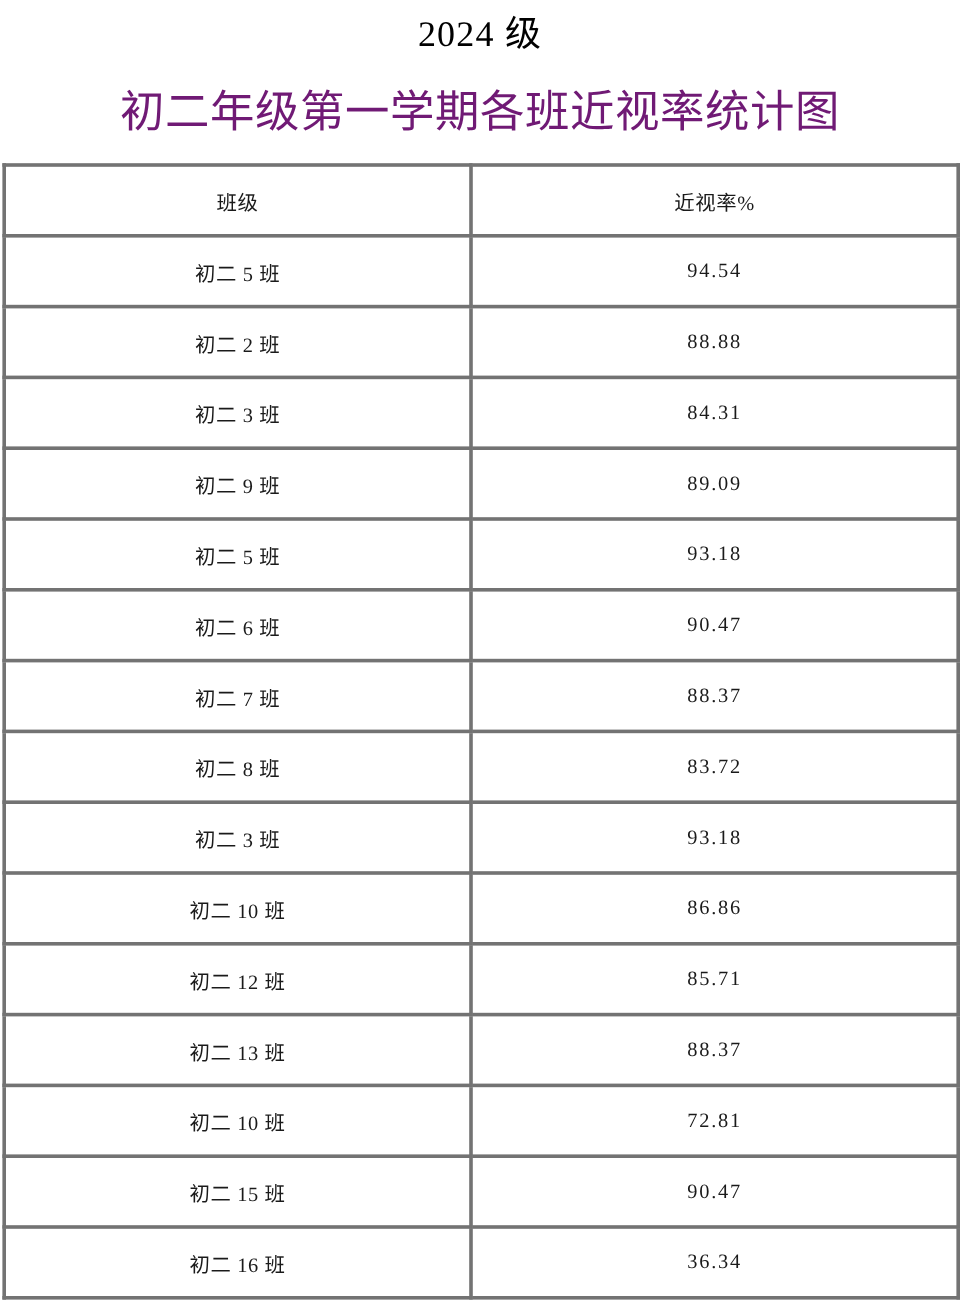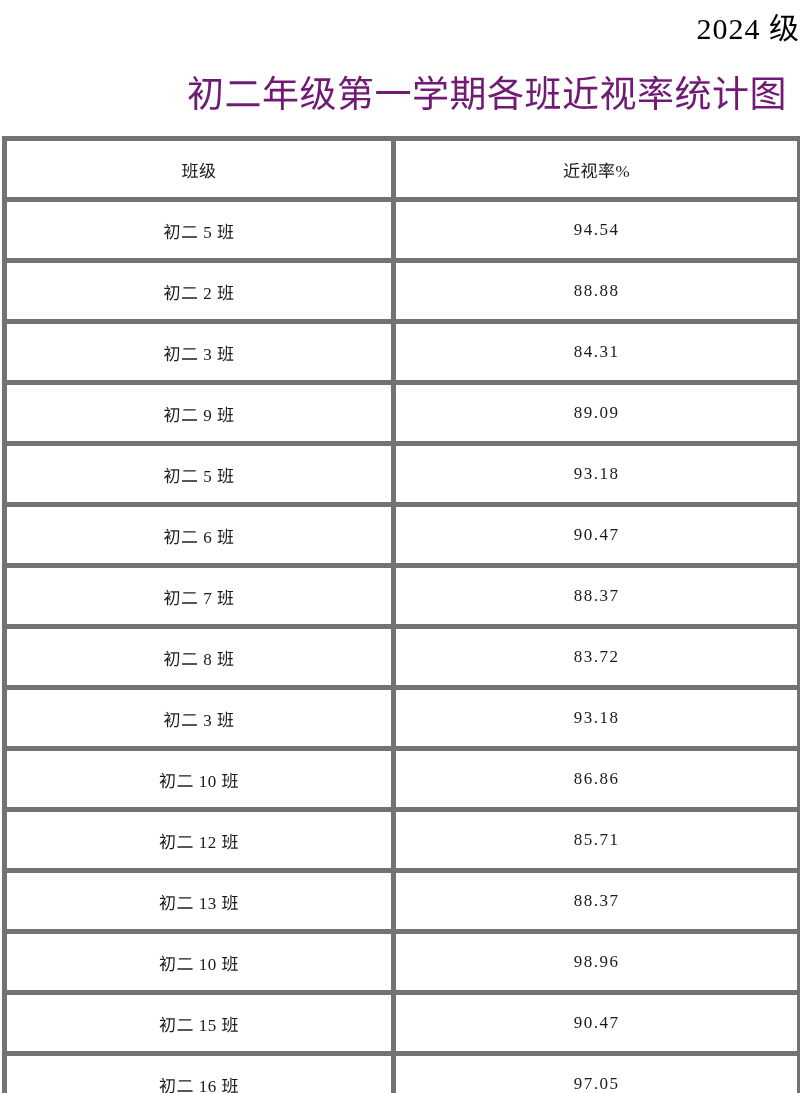--- a/index.html
+++ b/index.html
@@ -19,21 +19,21 @@
 
   .page {
     position: relative;
     width: 800px;
     height: 1093px;
     box-sizing: border-box;
   }
 
   
   .doc-title {
-    text-align: right;
+    text-align: center;
     padding: 0;
     margin: 0;
   }
   .title-line-1 {
     font-size: 30px;
     line-height: 50px;
     letter-spacing: 1px;
     font-weight: 400;
     color: #000000;
     margin: 0;
@@ -54,21 +54,21 @@
     border-collapse: collapse;
     width: 795px;
     margin: 0 0 0 2px;
     table-layout: fixed;
   }
   .stats-table col.col-class { width: 389px; }
   .stats-table col.col-rate  { width: 406px; }
 
   .stats-table th,
   .stats-table td {
-    border: 5px solid #737373;
+    border: 3px solid #737373;
     text-align: center;
     vertical-align: middle;
     font-weight: 400;
     padding: 0;
     height: 56px;
     font-size: 17px;
     color: #1a1a1a;
     font-family: "Liberation Serif", "DejaVu Serif", serif;
   }
 
@@ -150,26 +150,26 @@
         <tr>
           <td class="cell-class">初二 12 班</td>
           <td class="cell-rate">85.71</td>
         </tr>
         <tr>
           <td class="cell-class">初二 13 班</td>
           <td class="cell-rate">88.37</td>
         </tr>
         <tr>
           <td class="cell-class">初二 10 班</td>
-          <td class="cell-rate">98.96</td>
+          <td class="cell-rate">72.81</td>
         </tr>
         <tr>
           <td class="cell-class">初二 15 班</td>
           <td class="cell-rate">90.47</td>
         </tr>
         <tr>
           <td class="cell-class">初二 16 班</td>
-          <td class="cell-rate">97.05</td>
+          <td class="cell-rate">36.34</td>
         </tr>
       </tbody>
   </table>
 
 </div>
 
 </body></html>

